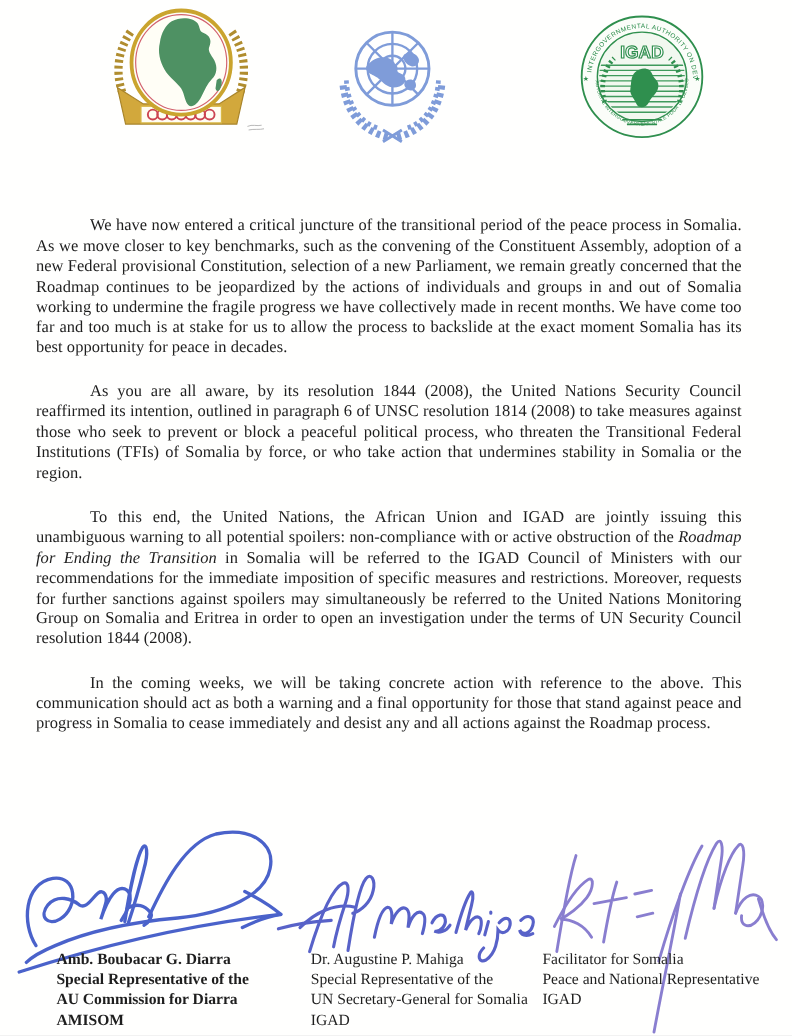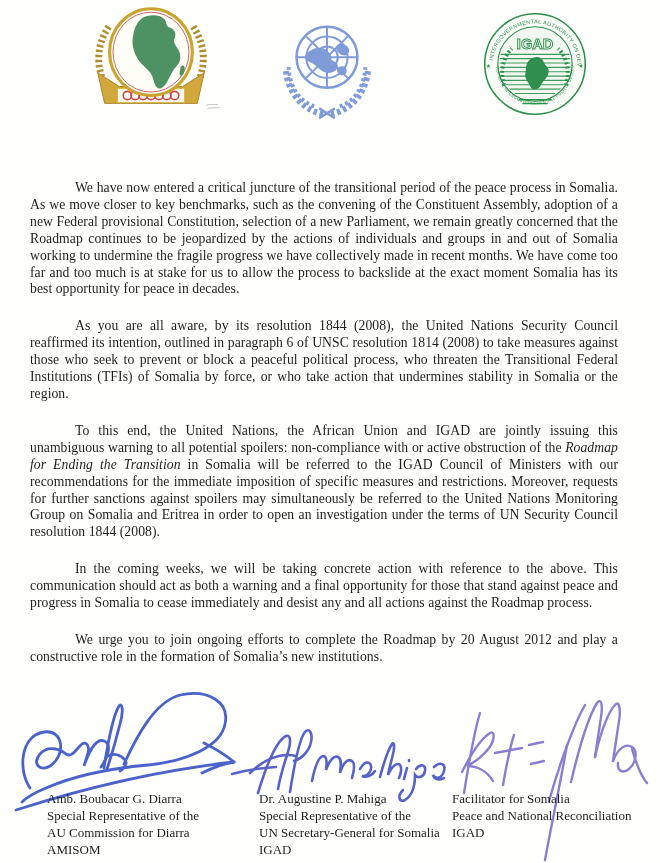--- a/index.html
+++ b/index.html
@@ -29,21 +29,21 @@
   .letter-body p{margin:0 12px 20px 0;text-indent:45px;}
   .letter-body em{font-style:italic;}
   
   .signatures{
     position:absolute;left:0;top:0;width:660px;height:863px;
     pointer-events:none;
   }
   
   .sign-blocks{position:absolute;top:790px;left:0;width:660px;font-size:13px;line-height:17px;}
   .sign-col{position:absolute;top:0;white-space:nowrap;}
-  .sign-col-1{left:47px;}
+  .sign-col-1{left:47px;font-weight:bold;}
   .sign-col-2{left:259px;font-family:Liberation Serif, serif;}
   .sign-col-3{left:452px;}
 </style>
 </head>
 <body>
 
 <div class="page">
 
   <div class="logos-row">
 
@@ -143,21 +143,20 @@
         <path d="M48,97 H82 M52,101 H78" stroke="#2f8f4e" stroke-width="1.4"></path>
       </svg>
     </div>
   </div>
 
   <div class="letter-body">
     <p>We have now entered a critical juncture of the transitional period of the peace process in Somalia.  As we move closer to key benchmarks, such as the convening of the Constituent Assembly, adoption of a new Federal provisional Constitution, selection of a new Parliament, we remain greatly concerned that the Roadmap continues to be jeopardized by the actions of individuals and groups in and out of Somalia working to undermine the fragile progress we have collectively made in recent months.  We have come too far and too much is at stake for us to allow the process to backslide at the exact moment Somalia has its best opportunity for peace in decades.</p>
     <p>As you are all aware, by its resolution 1844 (2008), the United Nations Security Council reaffirmed its intention, outlined in paragraph 6 of UNSC resolution 1814 (2008) to take measures against those who seek to prevent or block a peaceful political process, who threaten the Transitional Federal Institutions (TFIs) of Somalia by force, or who take action that undermines stability in Somalia or the region.</p>
     <p><span>To this end, the United Nations, the African Union and IGAD are jointly issuing this unambiguous warning to all potential spoilers:  non-compliance with or active obstruction of the </span><em>Roadmap for Ending the Transition</em><span> in Somalia will be referred to the IGAD Council of Ministers with our recommendations for the immediate imposition of specific measures and restrictions.  Moreover, requests for further sanctions against spoilers may simultaneously be referred to the United Nations Monitoring Group on Somalia and Eritrea in order to open an investigation under the terms of UN Security Council resolution 1844 (2008).</span></p>
     <p>In the coming weeks, we will be taking concrete action with reference to the above. This communication should act as both a warning and a final opportunity for those that stand against peace and progress in Somalia to cease immediately and desist any and all actions against the Roadmap process.</p>
-    <p>We urge you to join ongoing efforts to complete the Roadmap by 20 August 2012 and play a constructive role in the formation of Somalia’s new institutions.</p>
   </div>
 
   <svg class="signatures" viewBox="0 0 660 863">
 
     <g fill="none" stroke="#3b55c6" stroke-width="2.8" stroke-linecap="round" opacity="0.92">
       <path d="M30,788 C18,770 20,736 44,732 C64,729 66,756 50,766 C40,772 32,764 40,754 C48,745 60,749 66,754 C72,758 76,749 82,744 C86,741 90,746 88,753 C86,760 84,766 84,766 C90,748 98,736 106,742 C112,747 106,760 101,767"></path>
       <path d="M104,768 C108,742 114,714 119,706 C122,702 124,710 120,724 C116,740 110,760 107,769"></path>
       <path d="M106,757 C114,752 121,755 125,760 C128,763 124,769 120,771"></path>
       <path d="M124,764 C136,738 154,702 180,695 C208,689 230,702 225,724 C221,746 188,761 148,765 C114,768 76,775 46,788 C34,793 26,798 22,802"></path>
       <path d="M16,810 C72,792 152,771 234,762"></path>
@@ -199,18 +198,18 @@
       <div>AMISOM</div>
     </div>
     <div class="sign-col sign-col-2">
       <div>Dr. Augustine P. Mahiga</div>
       <div>Special Representative of the</div>
       <div>UN Secretary-General for Somalia</div>
       <div>IGAD</div>
     </div>
     <div class="sign-col sign-col-3">
       <div>Facilitator for Somalia</div>
-      <div>Peace and National Reconciliation</div>
+      <div>Peace and National Representative</div>
       <div>IGAD</div>
     </div>
   </div>
 
 </div>
 
 </body></html>

